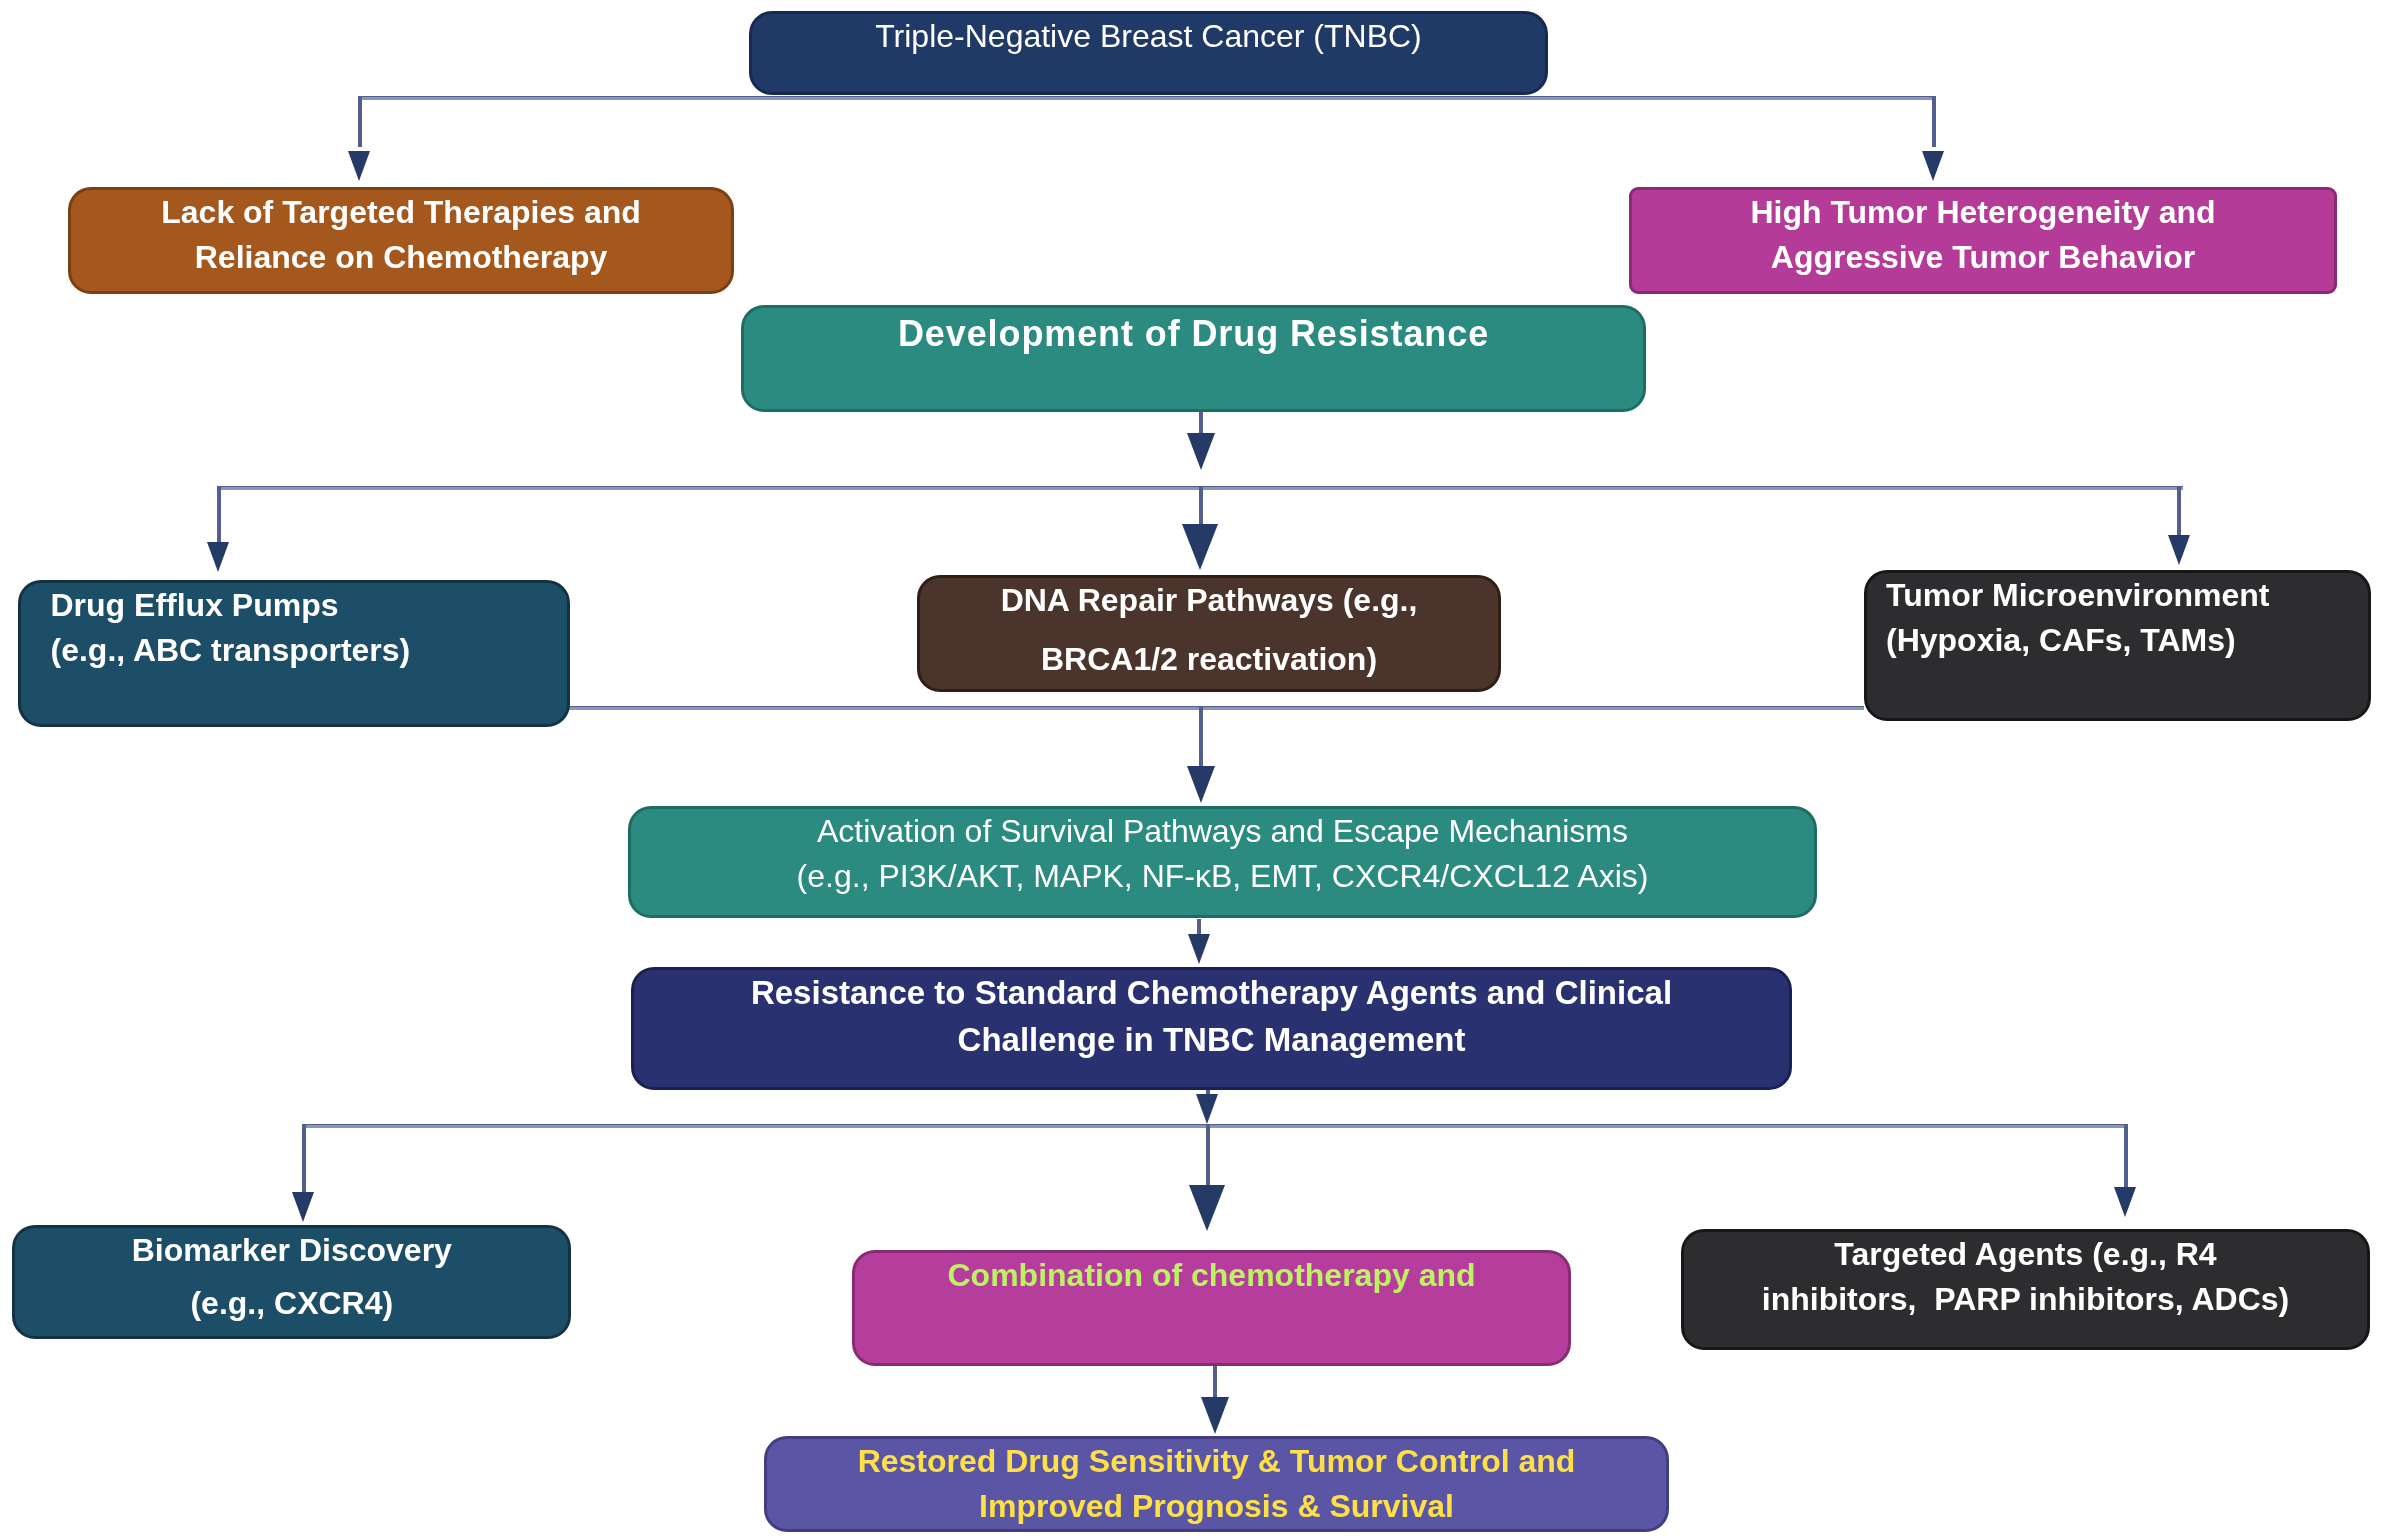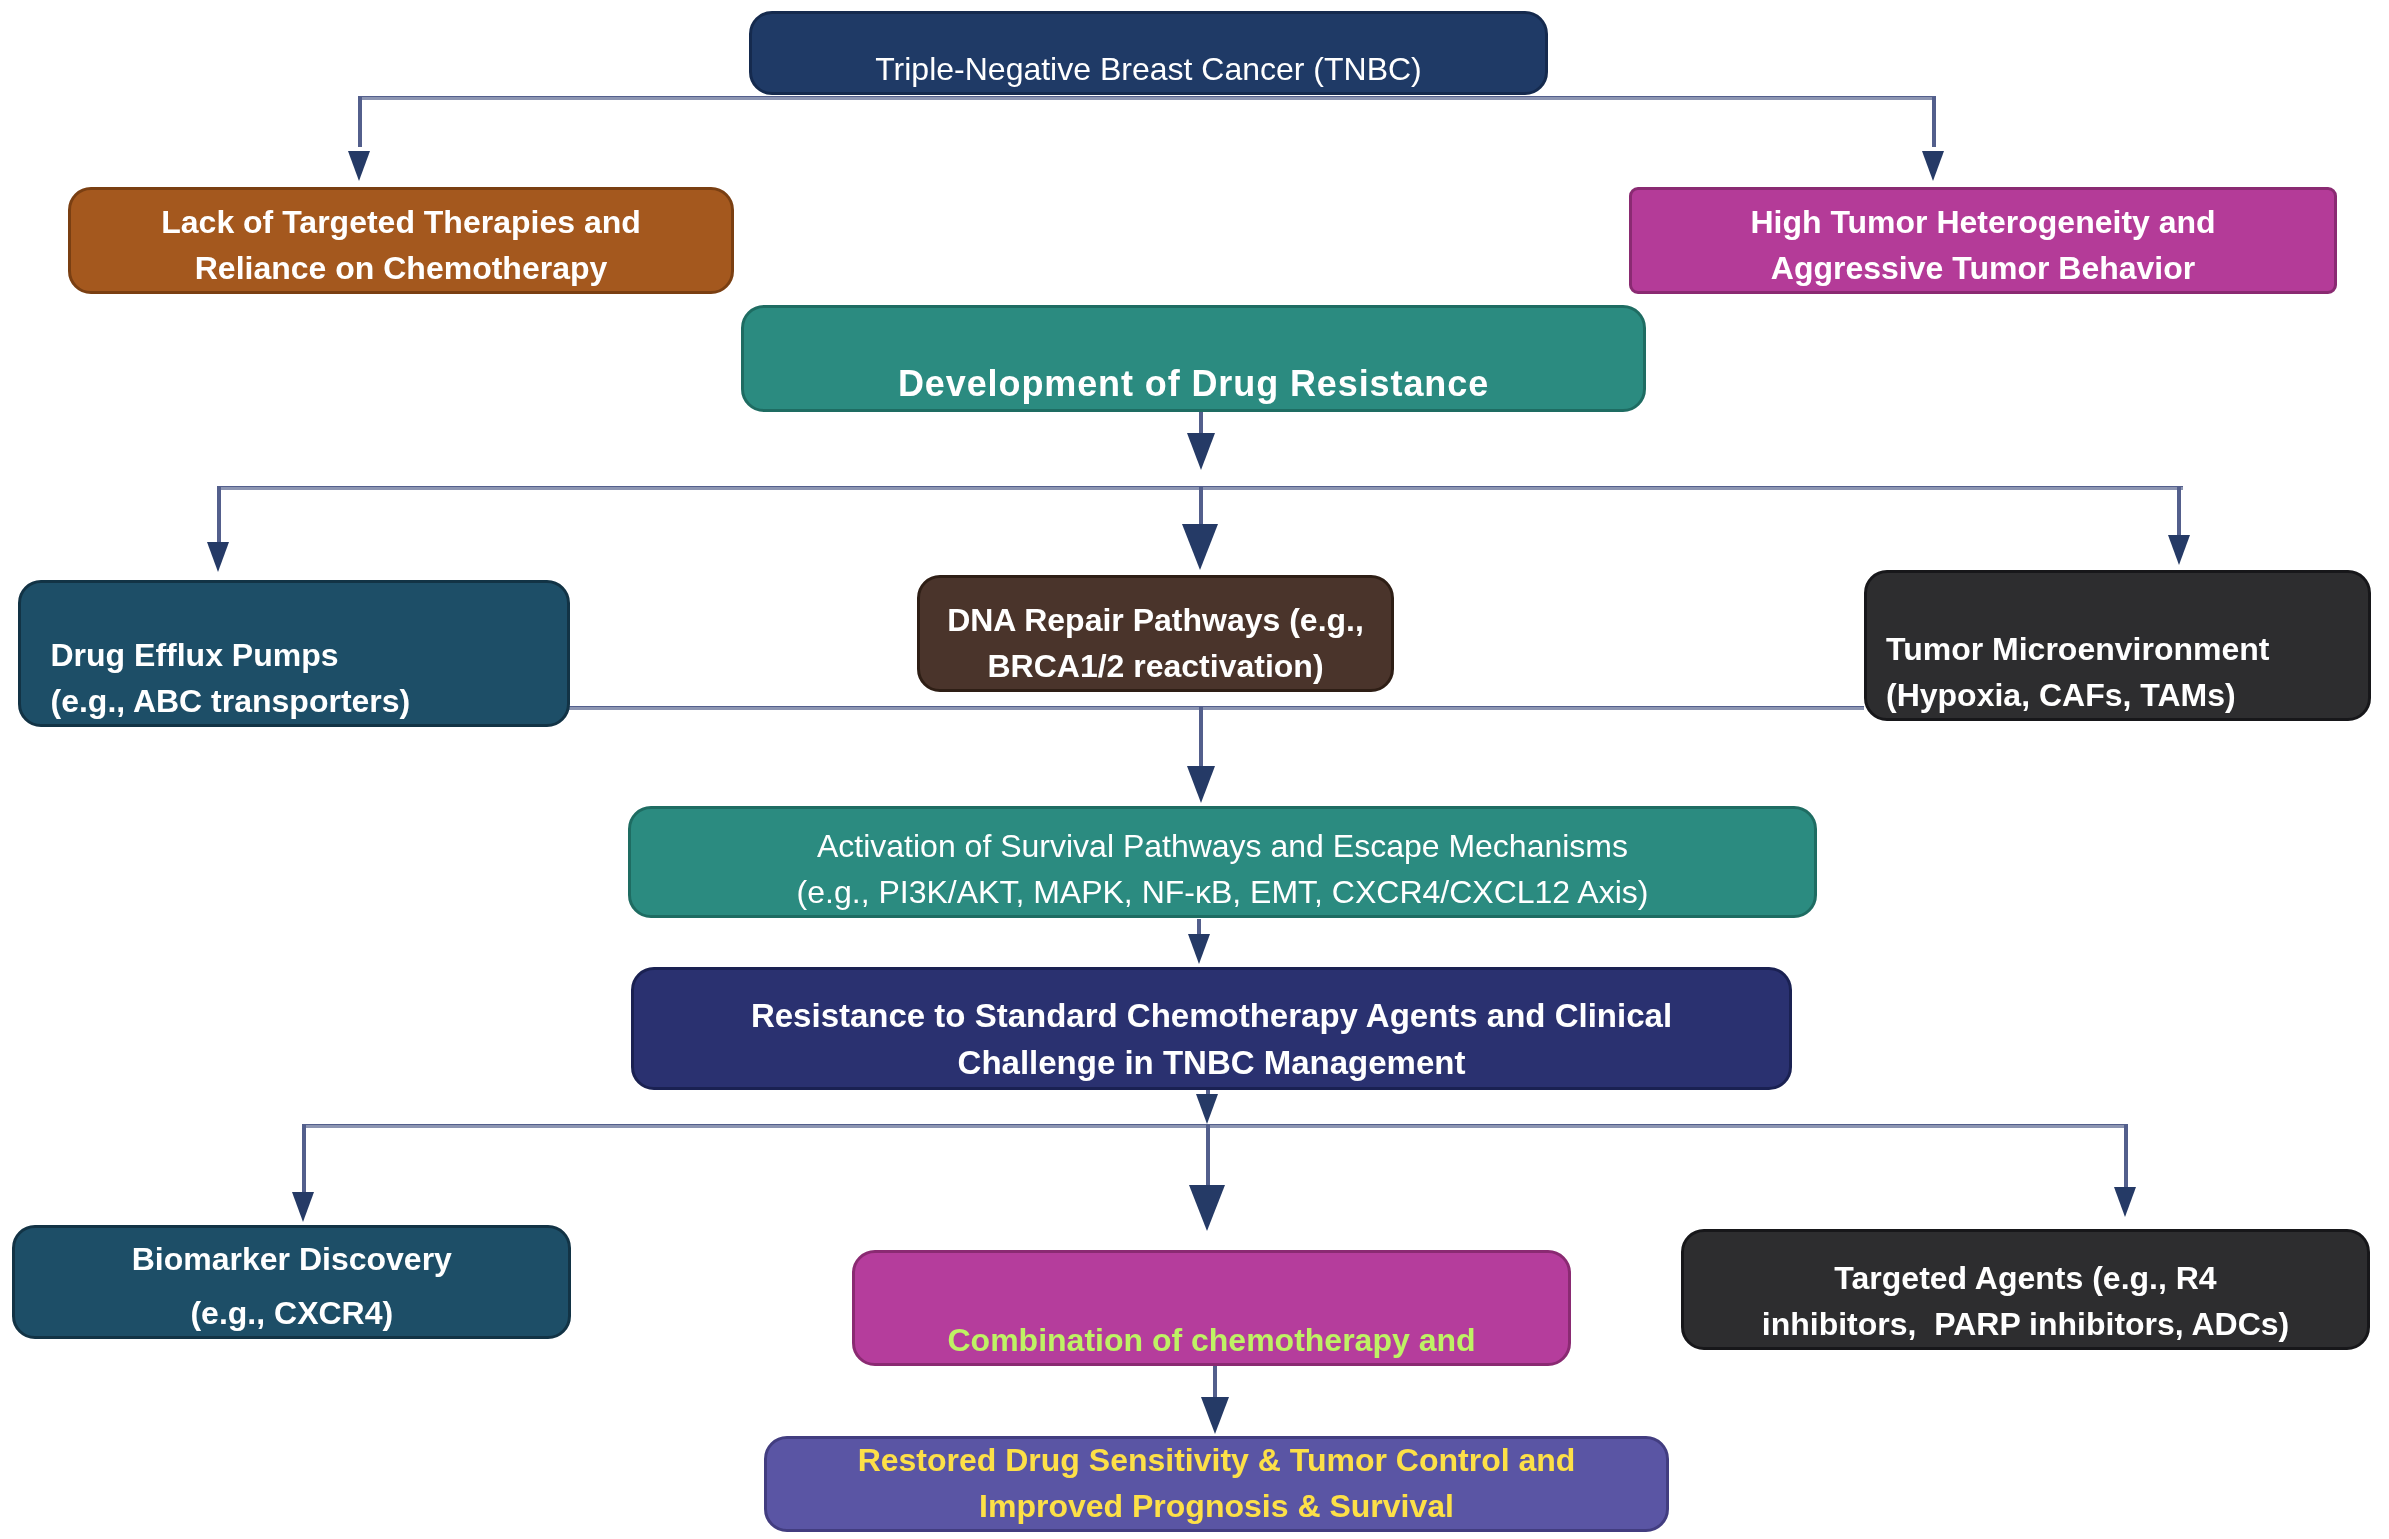--- a/index.html
+++ b/index.html
@@ -2,39 +2,39 @@
 <html style="font-size:14px"><head>
 <meta charset="utf-8">
 <style>
   html,body{margin:0;padding:0;background:#ffffff;}
   body{width:2389px;height:1539px;font-family:"Liberation Sans","DejaVu Sans",sans-serif;}
   #canvas{position:relative;width:2389px;height:1539px;background:#ffffff;overflow:hidden;}
 
   .node{
     position:absolute;box-sizing:border-box;z-index:2;
     border:3.5px solid #000;border-radius:23px;
-    display:flex;flex-direction:column;justify-content:flex-end;align-items:center;
+    display:flex;flex-direction:column;justify-content:flex-start;align-items:center;
     text-align:center;color:#fff;font-size:32px;line-height:1.42;
   }
   .node .ln{display:block;white-space:pre;}
   .node.align-left{align-items:flex-start;text-align:left;}
 
   .hline{position:absolute;z-index:0;height:4.4px;background:#8c95b2;border-top:1.8px solid #535f8c;box-sizing:border-box;}
   .vline{position:absolute;z-index:0;width:3.5px;background:#535f8c;}
   .arrow{position:absolute;z-index:1;width:0;height:0;}
   .arrow.s{border-left:11.4px solid transparent;border-right:11.4px solid transparent;border-top:30px solid #253a66;}
   .arrow.m{border-left:14px solid transparent;border-right:14px solid transparent;border-top:37px solid #253a66;}
   .arrow.l{border-left:18.4px solid transparent;border-right:18.4px solid transparent;border-top:46px solid #253a66;}
 
   #node-tnbc{left:749px;top:11.4px;width:799px;height:84px;font-size:32px;}
   #node-lack{left:68px;top:187px;width:666px;height:107px;}
   #node-heterogeneity{left:1629px;top:187px;width:708px;height:107px;z-index:3;border-radius:9px;}
   #node-development{left:741px;top:272px;width:905px;height:107px;font-size:36px;letter-spacing:0.9px;z-index:1;margin-top:33px;}
   #node-efflux{left:17.5px;top:580px;width:552px;height:147px;padding-left:30px;}
-  #node-dna{left:917px;top:575px;width:477px;height:117px;font-size:32px;}
+  #node-dna{left:917px;top:575px;width:584px;height:117px;font-size:32px;gap:14px;}
   #node-tme{left:1864px;top:570px;width:507px;height:151px;padding-left:19px;}
   #node-activation{left:628px;top:806px;width:1189px;height:112px;}
   #node-resistance{left:631px;top:967px;width:1161px;height:123px;font-size:33px;}
   #node-biomarker{left:12.3px;top:1225px;width:559px;height:114px;gap:8px;}
   #node-combination{left:852px;top:1250px;width:719px;height:116px;font-size:32px;}
   #node-targeted{left:1681px;top:1229px;width:689px;height:121px;font-size:32px;}
   #node-restored{left:764px;top:1436px;width:905px;height:96px;}
 </style>
 </head>
 <body>

